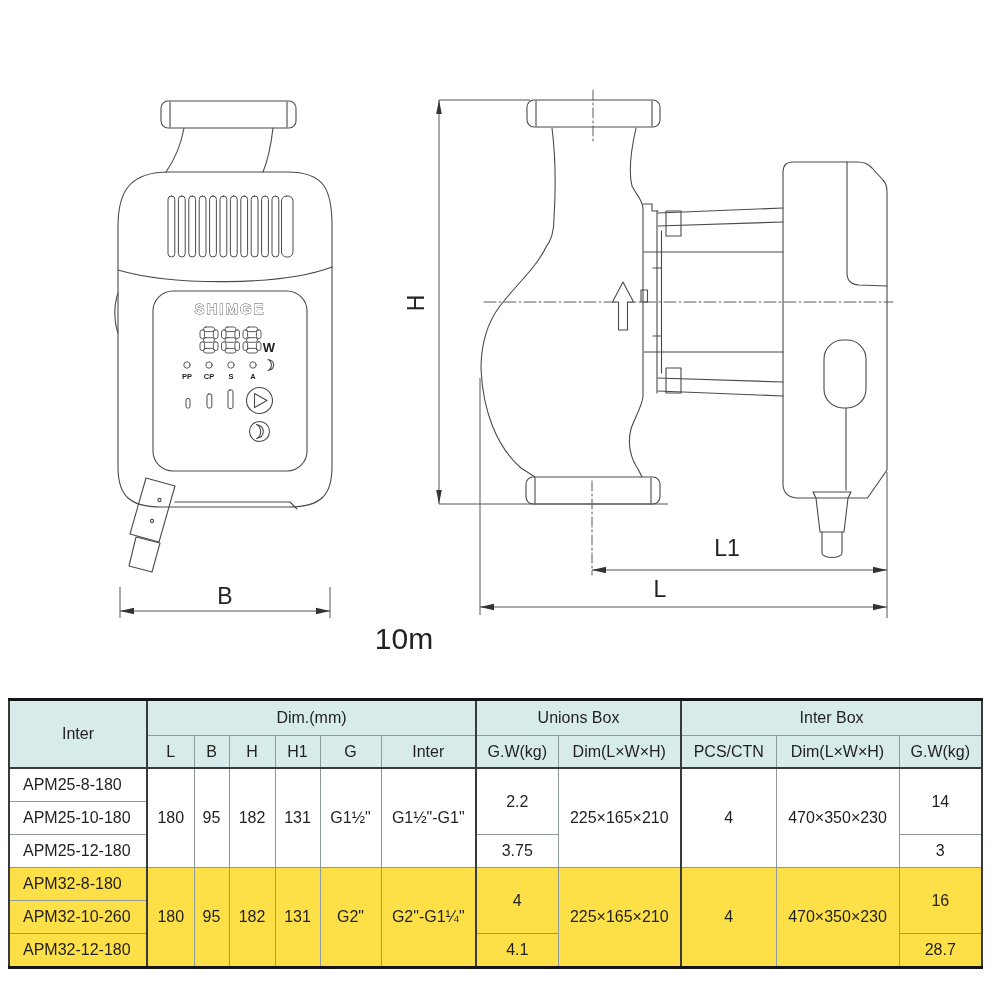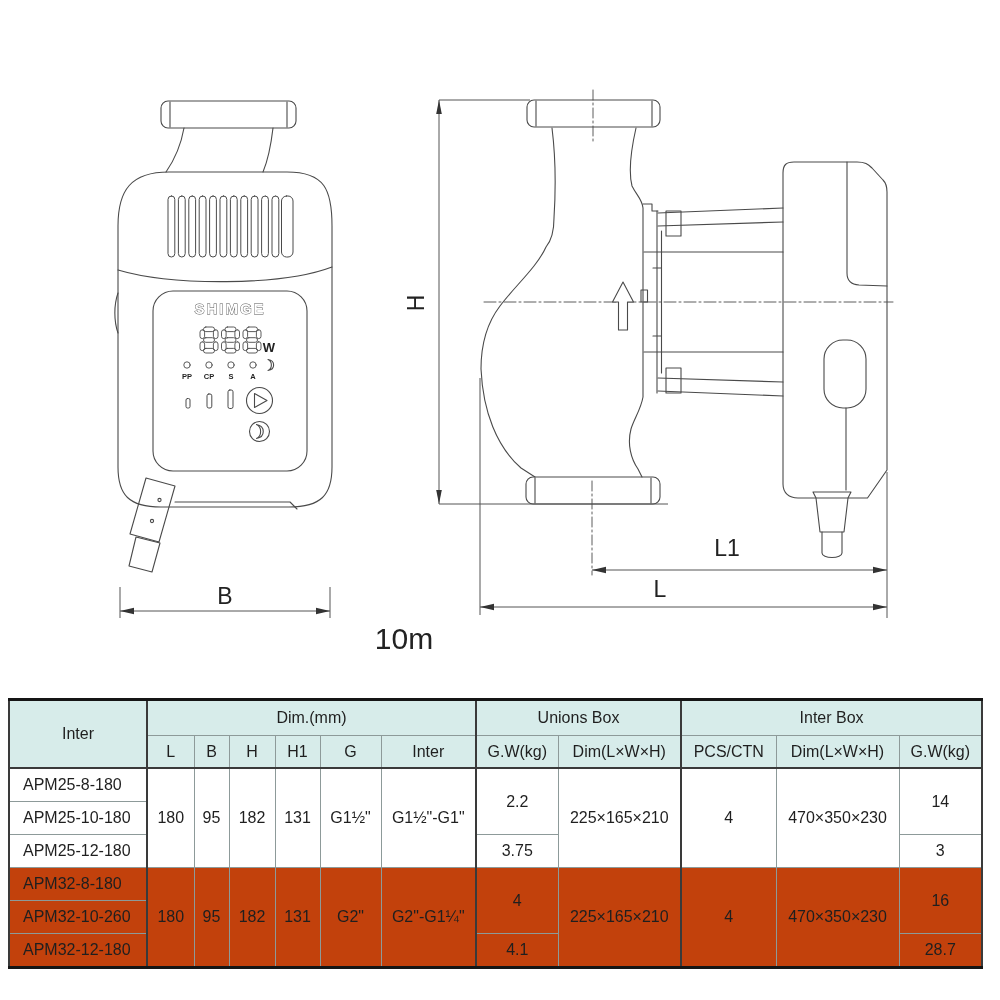--- a/index.html
+++ b/index.html
@@ -26,21 +26,21 @@
     border-collapse:collapse; table-layout:fixed;
     border-top:3px solid #151515; border-bottom:3px solid #151515;
     border-left:2px solid #3a3a3a; border-right:2px solid #3a3a3a;
   }
   table.spec th, table.spec td {
     border:1px solid #8d9a99; font-weight:normal; font-size:16px;
     text-align:center; vertical-align:middle; color:#1f1f1f;
     padding:0; overflow:hidden; white-space:nowrap;
   }
   table.spec .hdr { background:#d7ecea; }
-  table.spec tr.teal > td { background:#c2410c; }
+  table.spec tr.teal > td { background:#fde047; }
   table.spec .model-cell { text-align:left; padding-left:13px; }
   table.spec .secL { border-left:2px solid #3a3a3a; }
   table.spec .bb2 { border-bottom:2px solid #3a3a3a; }
   table.spec thead tr.grp th { height:34px; }
   table.spec thead tr.sub th { height:31px; border-bottom:2px solid #3a3a3a; }
   table.spec tbody td { height:32px; }
 </style>
 </head>
 <body>
 

